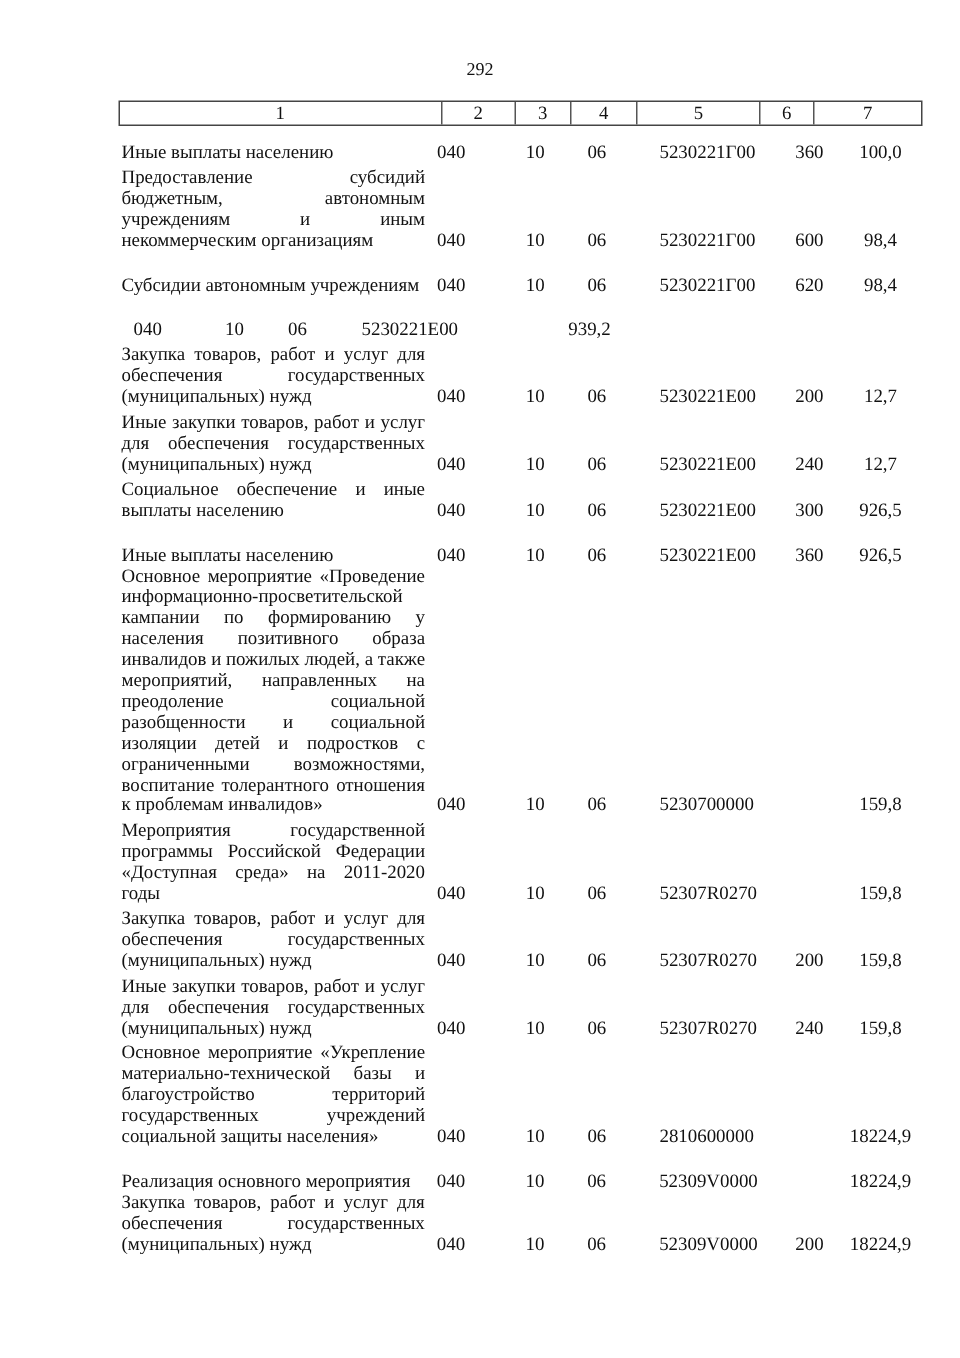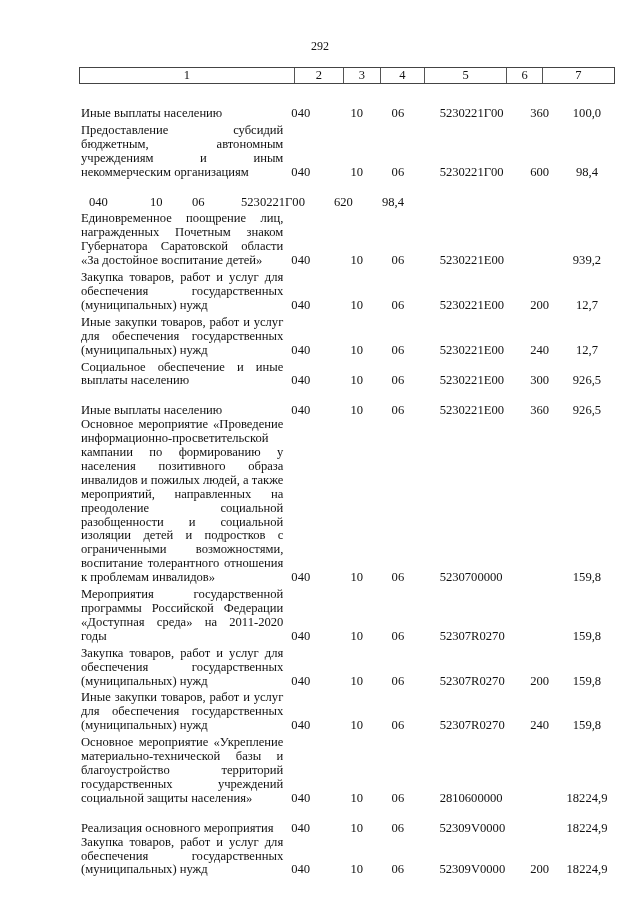--- a/index.html
+++ b/index.html
@@ -1,21 +1,21 @@
 <!DOCTYPE html>
 <html><head>
 <meta charset="utf-8">
 <style>
   html, body { margin:0; padding:0; background:#fff; }
   body { width:640px; height:905px; position:relative; font-family:"Liberation Serif", serif; color:#111; overflow:hidden; }
   .page-num { position:absolute; top:39px; left:0; width:640px; text-align:center; font-size:12px; }
   .hdr { position:absolute; top:67px; left:79px; width:534px; height:15px; border:1px solid #444; display:flex; font-size:12.5px; }
   .hdr div { border-right:1px solid #555; text-align:center; line-height:15px; }
   .hdr div:last-child { border-right:none; }
-  .rows { position:absolute; top:94px; left:81px; width:532px; }
+  .rows { position:absolute; top:82px; left:81px; width:532px; }
   .row { display:flex; align-items:flex-end; font-size:12.6px; line-height:13.9px; }
   .c1 { width:210px; text-align:justify; text-align-last:left; }
   .c2 { width:57px; text-align:left; padding-left:8px; box-sizing:border-box; }
   .c3 { width:38px; text-align:left; padding-left:12px; box-sizing:border-box; }
   .c4 { width:43px; text-align:left; padding-left:16px; box-sizing:border-box; }
   .c5 { width:90px; text-align:left; padding-left:22px; box-sizing:border-box;margin-top:13px; }
   .c6 { width:38px; text-align:left; padding-left:6px; box-sizing:border-box;margin-left:19px; }
   .c7 { width:54px; text-align:center; padding-right:0; box-sizing:border-box; }
   .gap { margin-bottom:3px; }
 </style>
@@ -47,29 +47,29 @@
     <div class="row gap">
       <div class="c1">Предоставление субсидий бюджетным, автономным учреждениям и иным некоммерческим организациям</div>
       <div class="c2">040</div>
       <div class="c3">10</div>
       <div class="c4">06</div>
       <div class="c5">5230221Г00</div>
       <div class="c6">600</div>
       <div class="c7">98,4</div>
     </div>
     <div class="row gap">
+      <div class="c1">Субсидии автономным учреждениям</div>
       <div class="c2">040</div>
       <div class="c3">10</div>
       <div class="c4">06</div>
       <div class="c5">5230221Г00</div>
       <div class="c6">620</div>
       <div class="c7">98,4</div>
     </div>
     <div class="row gap">
-      <div class="c1">Единовременное поощрение лиц, награжденных Почетным знаком Губернатора Саратовской области «За достойное воспитание детей»</div>
       <div class="c2">040</div>
       <div class="c3">10</div>
       <div class="c4">06</div>
       <div class="c5">5230221Е00</div>
       <div class="c6"></div>
       <div class="c7">939,2</div>
     </div>
     <div class="row gap">
       <div class="c1">Закупка товаров, работ и услуг для обеспечения государственных (муниципальных) нужд</div>
       <div class="c2">040</div>

